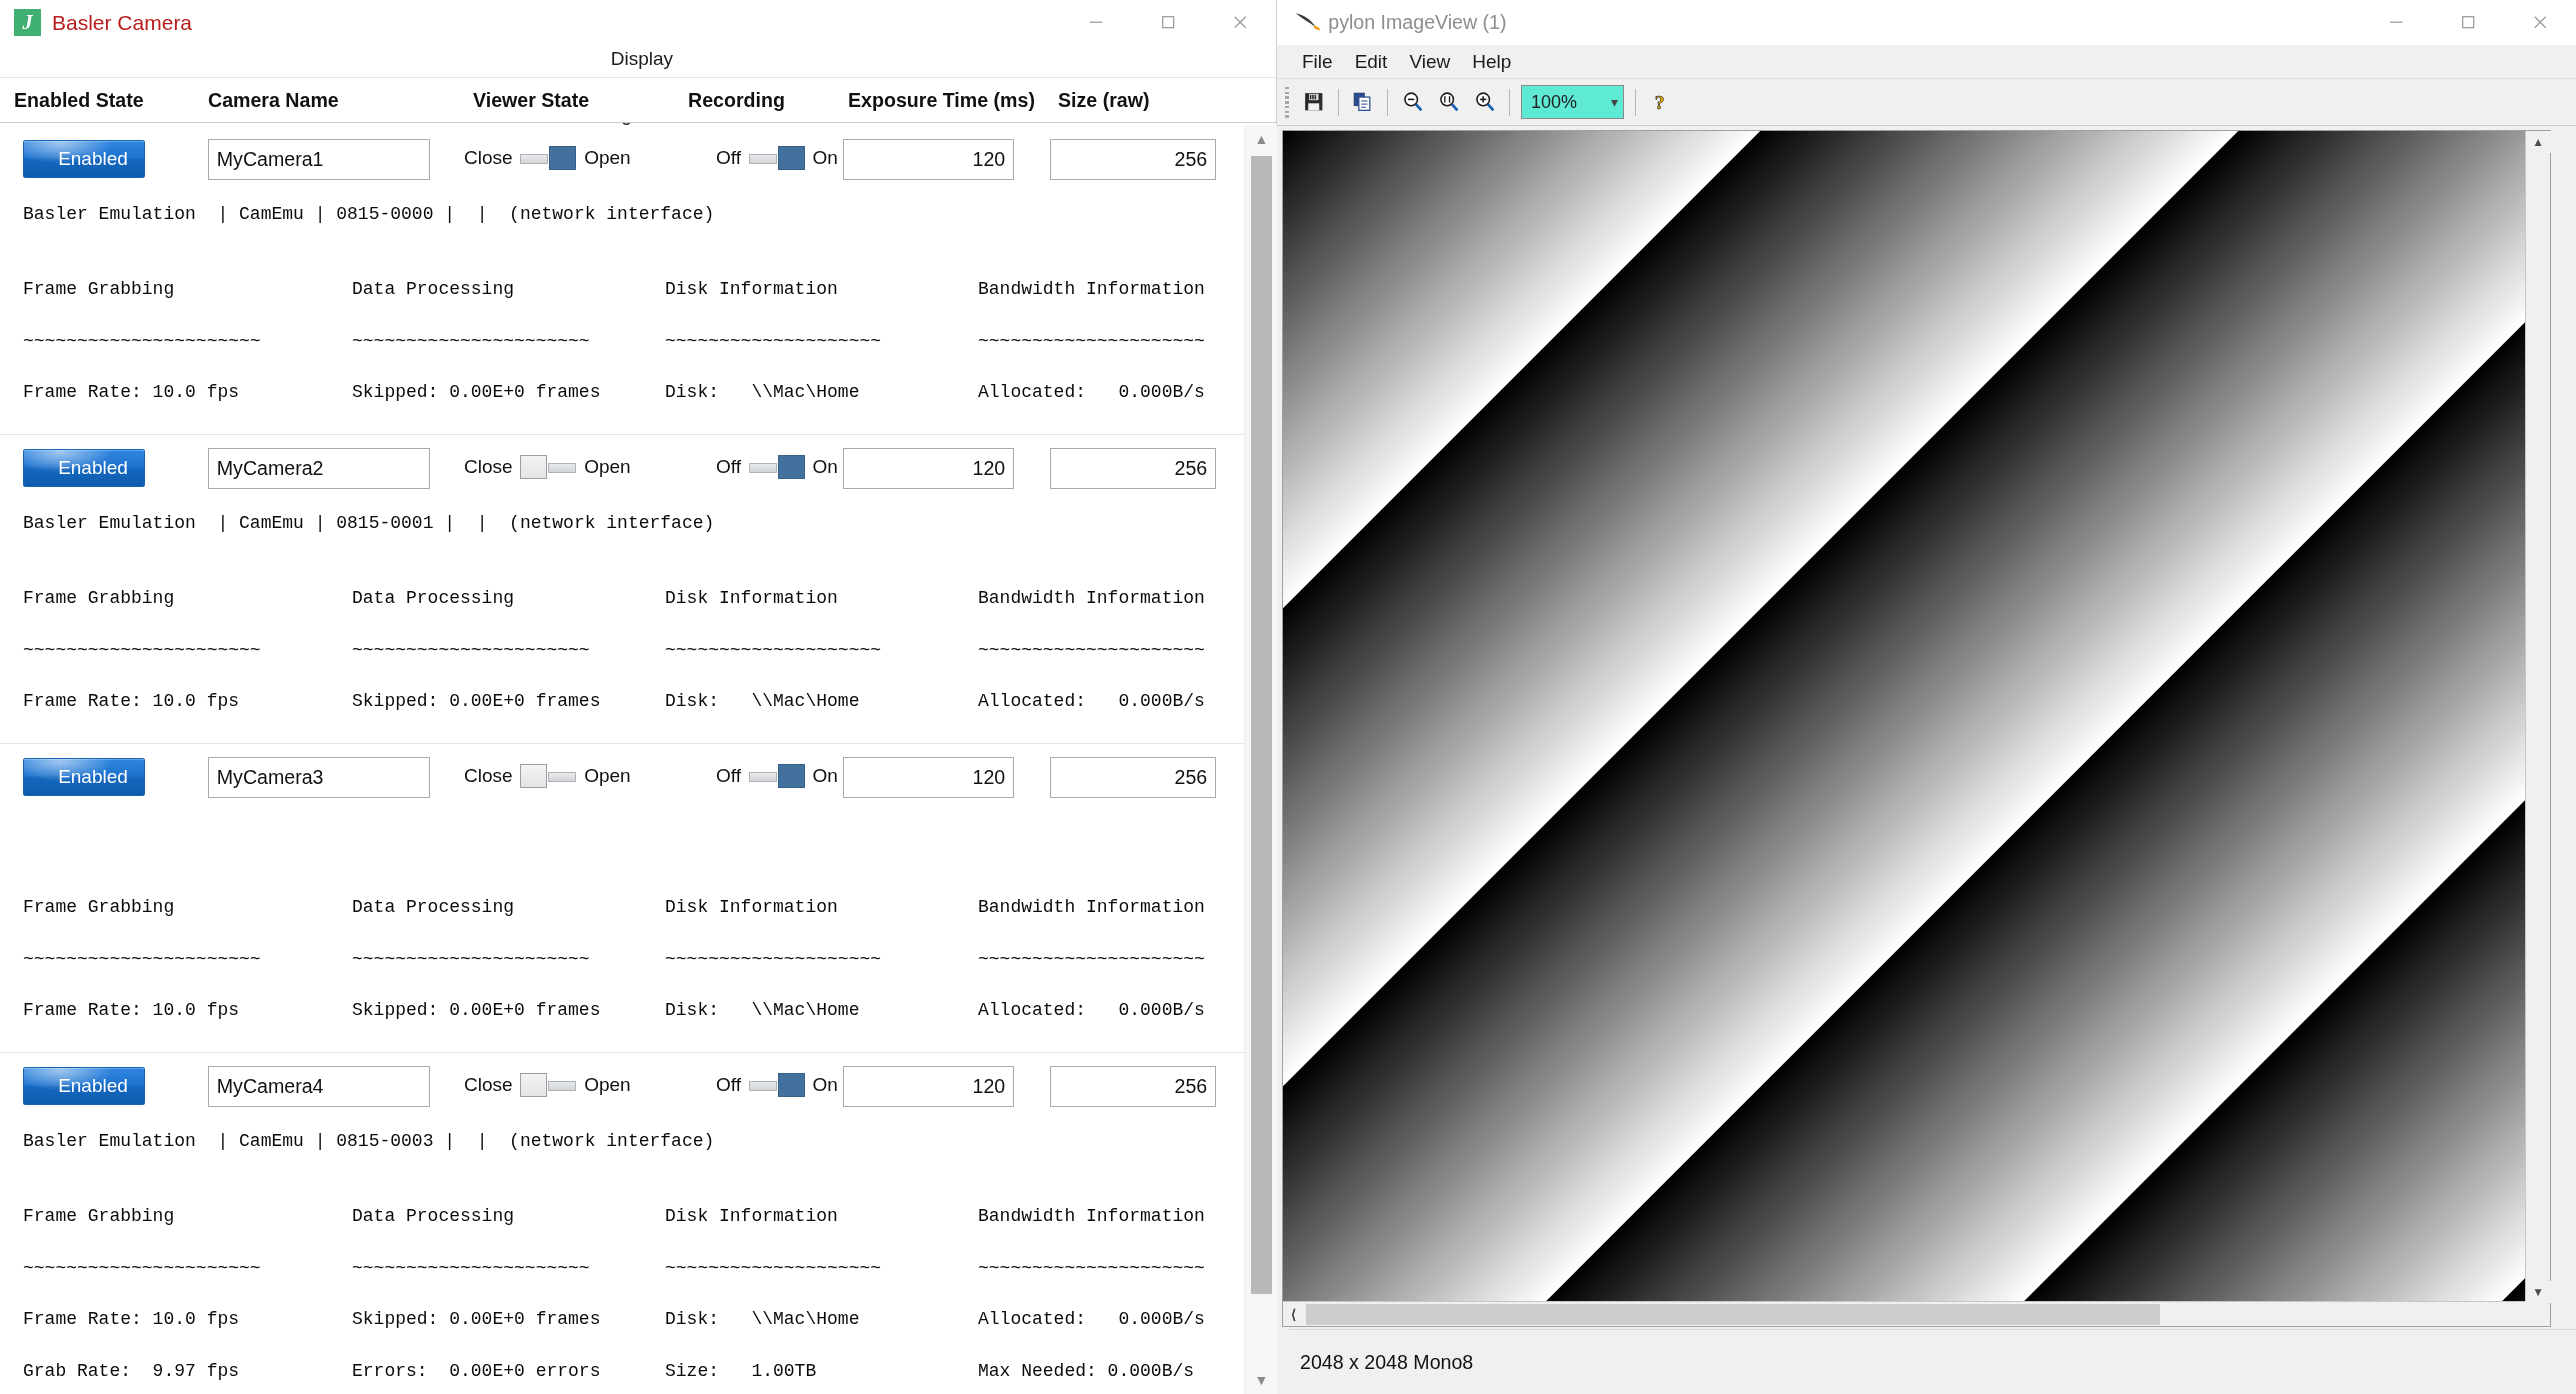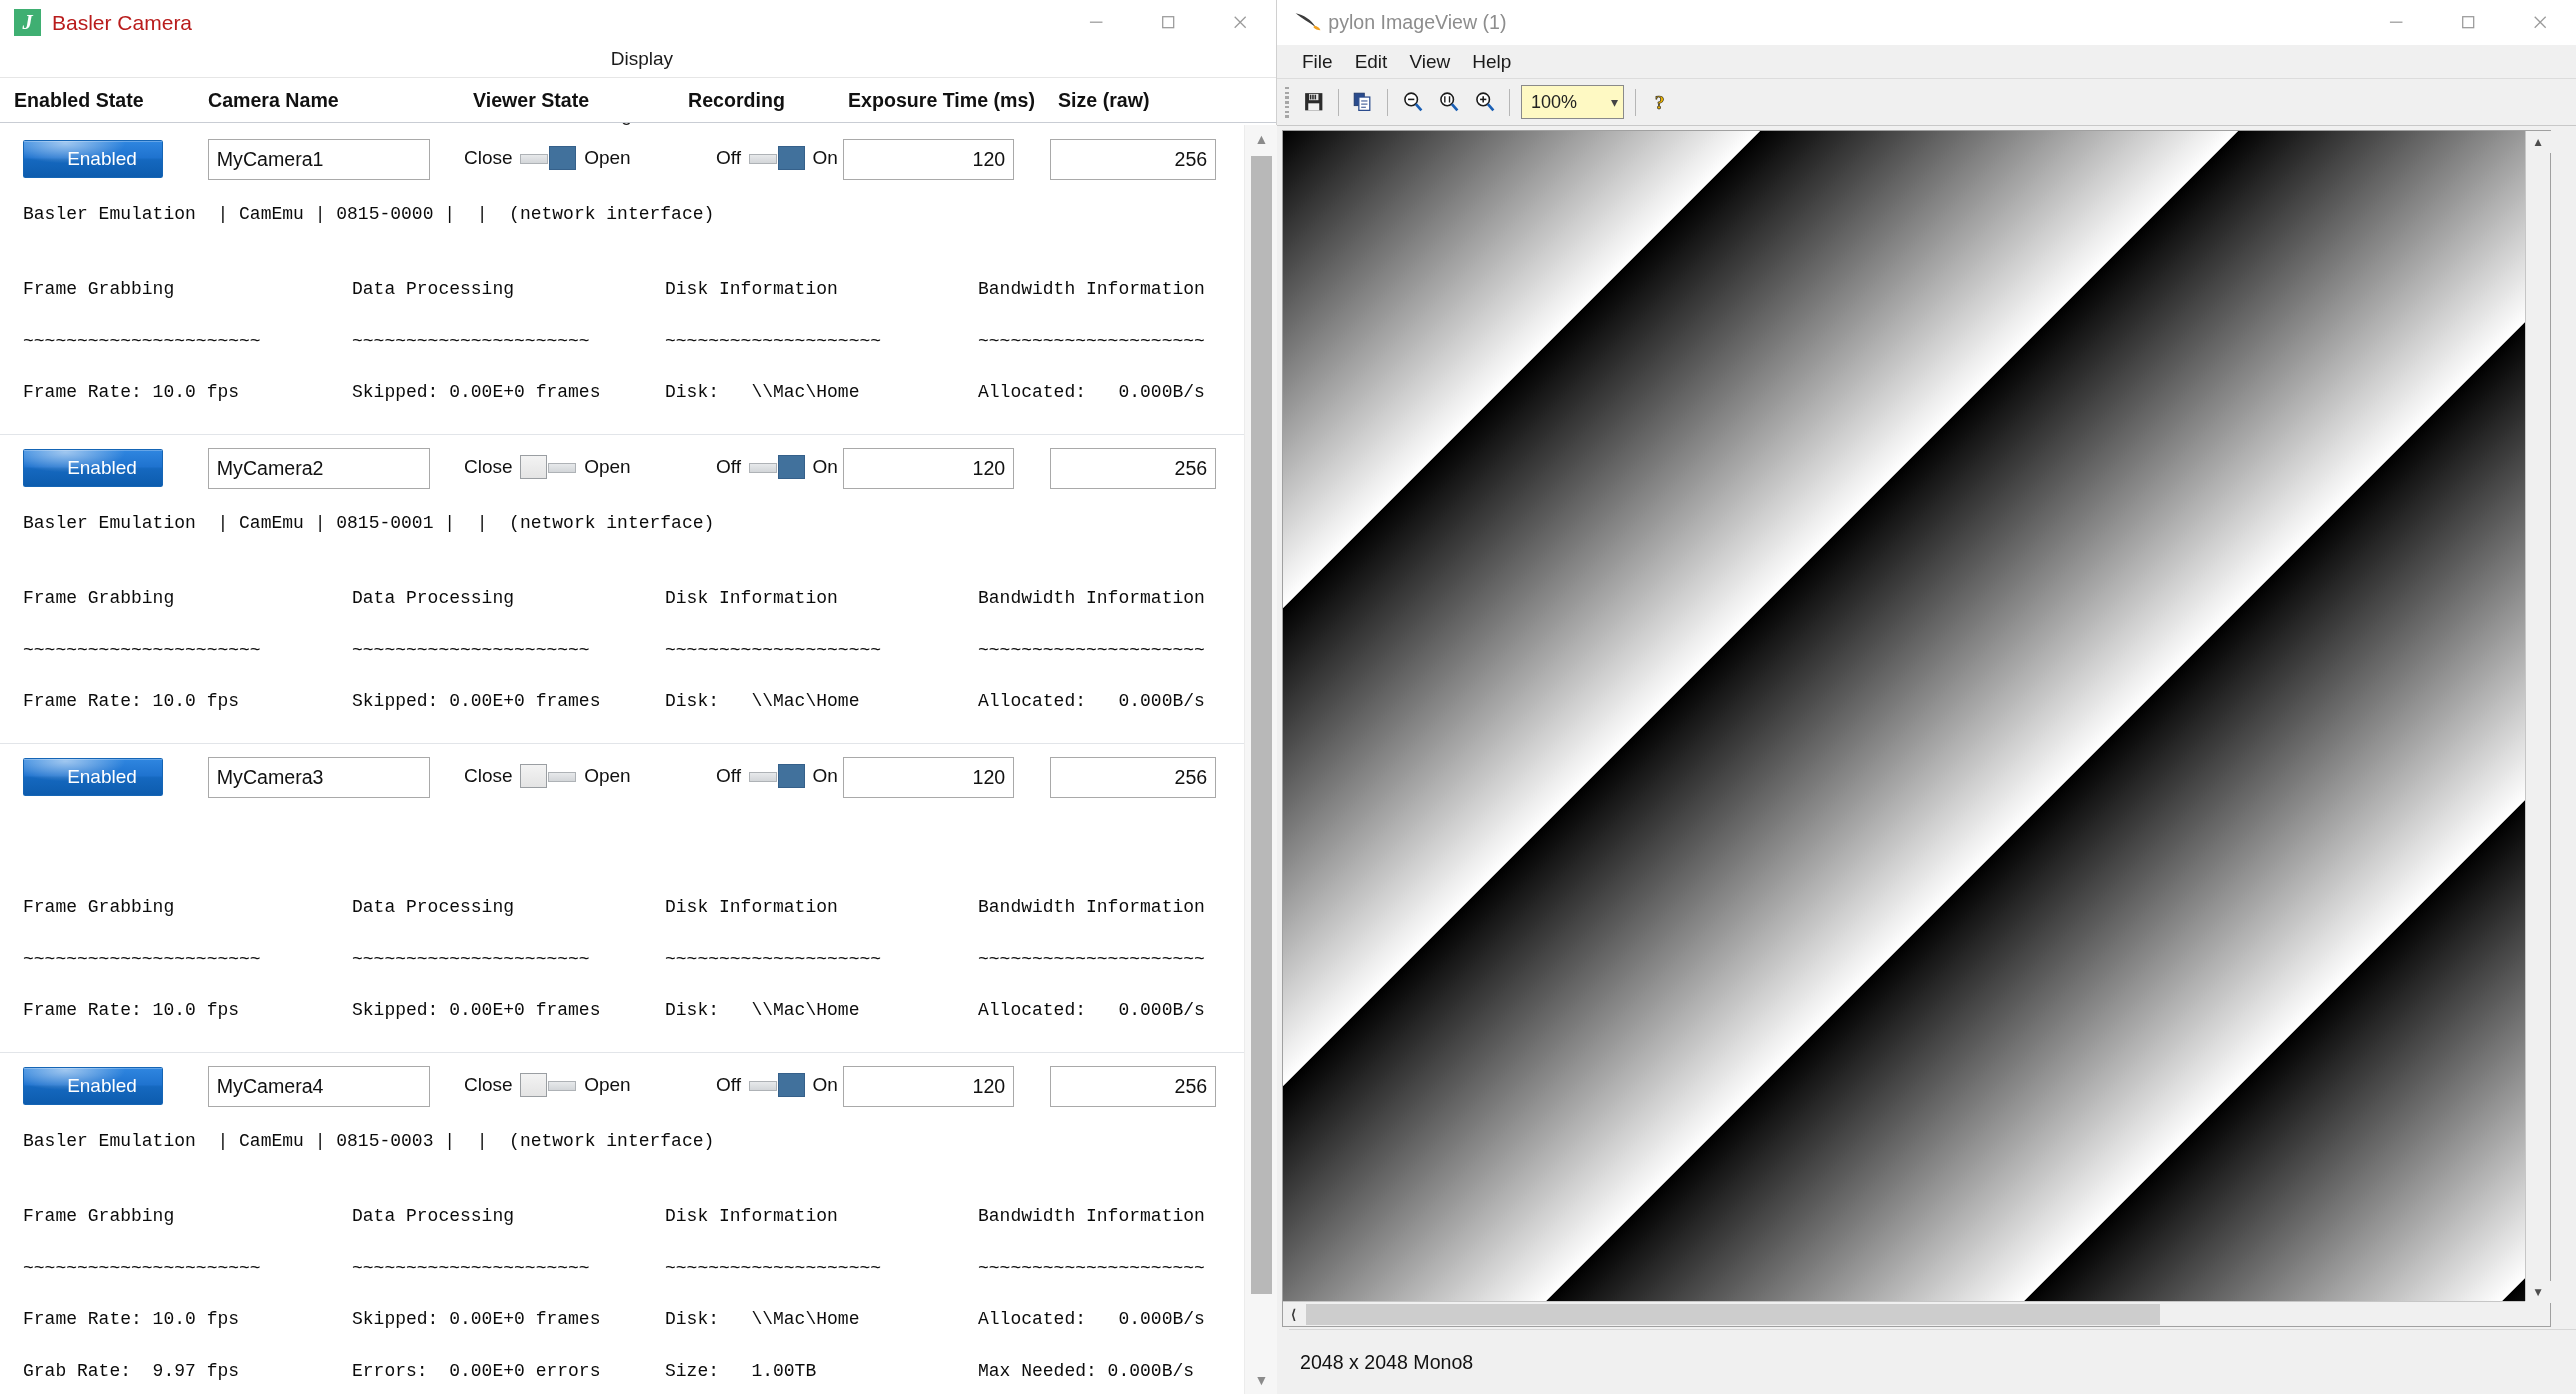--- a/index.html
+++ b/index.html
@@ -94,21 +94,21 @@
     height: 309px;
     border-bottom: 0.8px solid #e2e5e9;
     background: #ffffff;
   }
   .cam-row.last { border-bottom: none; }
 
   .row-controls { position: relative; height: 61px; }
 
   .btn-enabled {
     position: absolute; left: 23px; top: 14px;
-    width: 140px; height: 38px;
+    width: 122px; height: 38px;
     border: 0.8px solid #1565b5;
     border-radius: 1.6px;
     color: #ffffff;
     font-size: 19px;
     font-family: "Liberation Sans", sans-serif;
     display: flex; align-items: center; justify-content: center;
     background:
       radial-gradient(ellipse 70% 90% at 30% 6%, rgba(255,255,255,.55) 0%, rgba(255,255,255,0) 62%),
       linear-gradient(180deg, #2f86e0 0%, #1f73cf 46%, #1568bf 52%, #0d5cae 100%);
     box-shadow: inset 0 0.8px 0 rgba(255,255,255,.35);
@@ -238,21 +238,21 @@
     width: 4.7px; height: 31px; margin-right: 6.3px;
     background-image: repeating-linear-gradient(180deg,#a6a6a6 0 2.4px, transparent 2.4px 4.7px);
   }
   .tb-btn {
     width: 36px; height: 36px;
     display: flex; align-items: center; justify-content: center;
   }
   .tb-sep { width: 0.8px; height: 27px; background: #b6b6b6; margin: 0 6.3px; }
   .zoom-combo {
     width: 103px; height: 34px; margin: 0 4.7px;
-    border: 0.8px solid #8a8a8a; background: #fef9c3;
+    border: 0.8px solid #8a8a8a; background: #5eead4;
     display: flex; align-items: center; justify-content: space-between;
     padding: 0 4.7px 0 9.4px;
     font-size: 18px; color: #222;
   }
   .zoom-combo .cv { color: #222; }
   .zoom-combo .cb { color: #444; font-size: 14px; }
 
   .image-outer {
     position: absolute;
     left: 4.7px; top: 130px;

